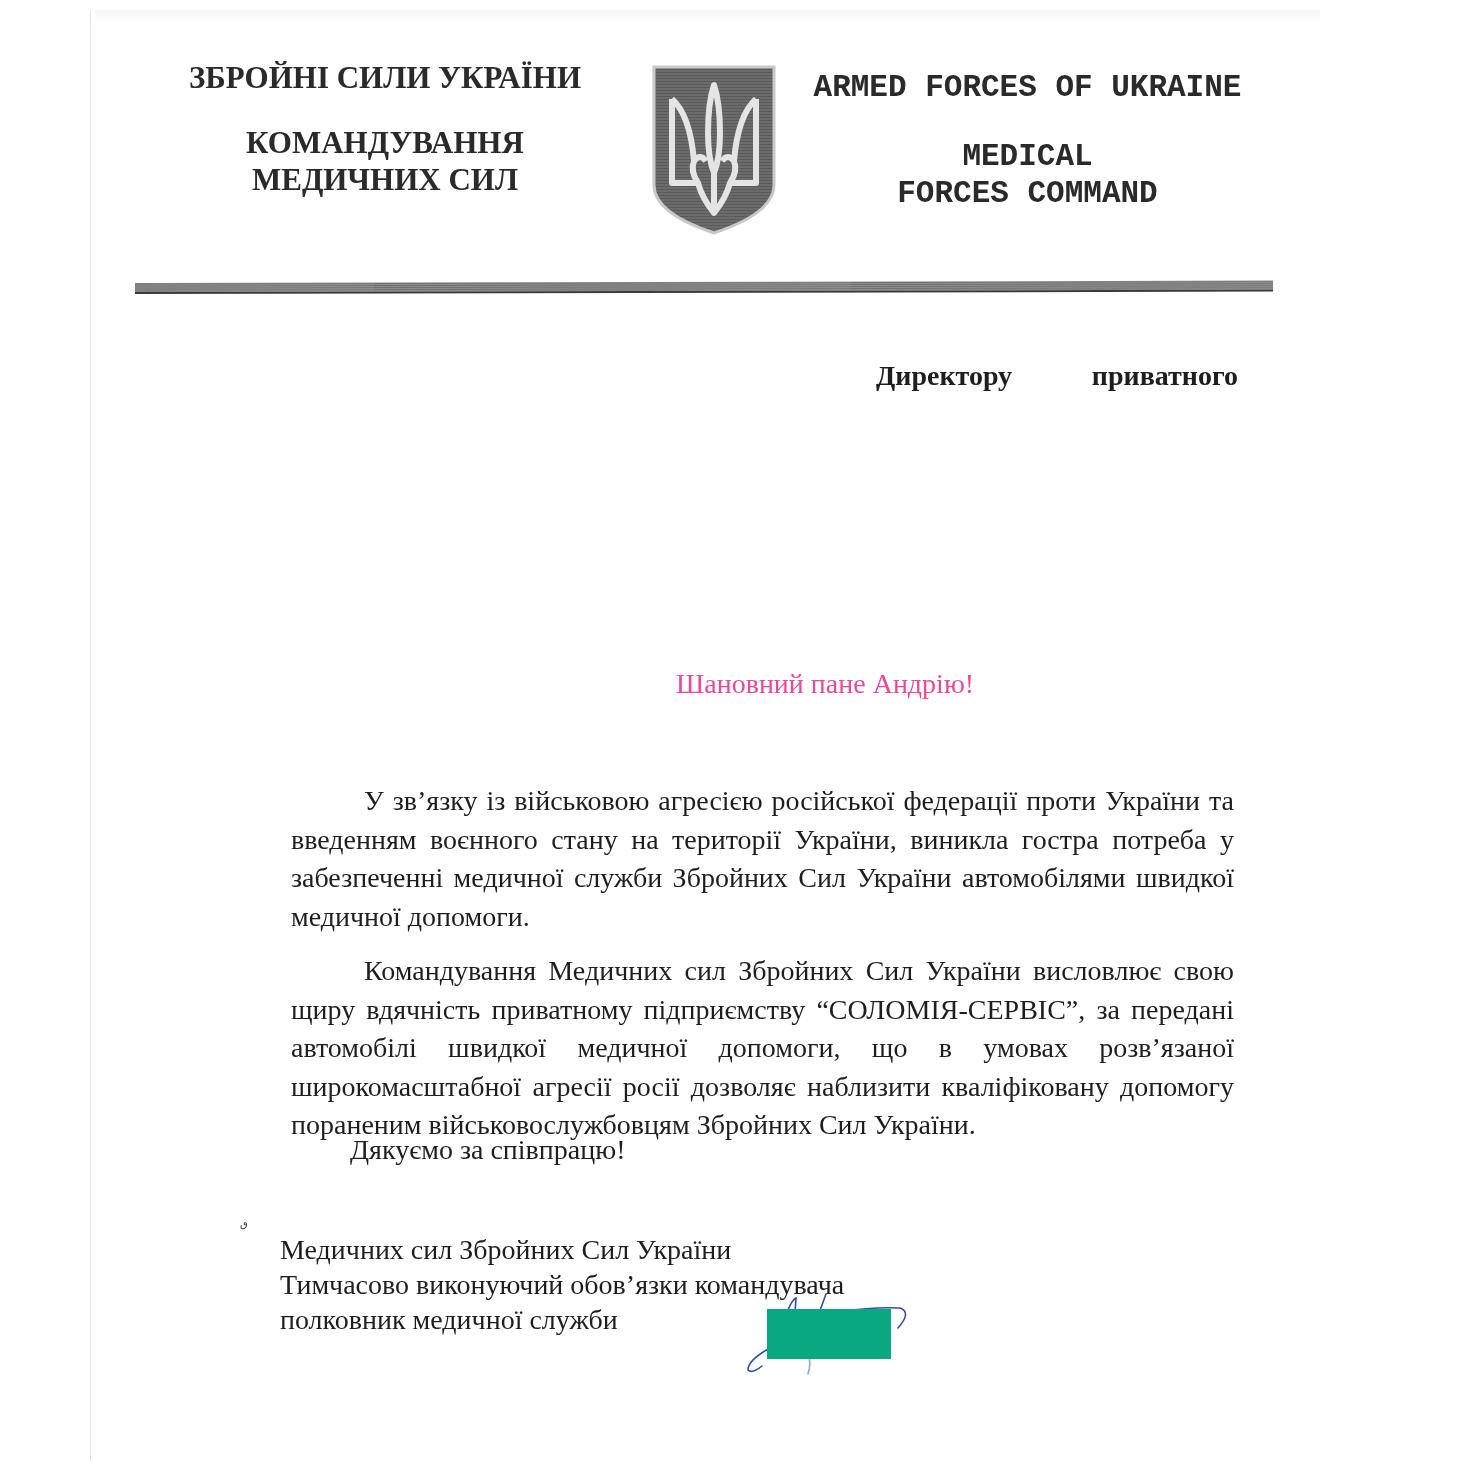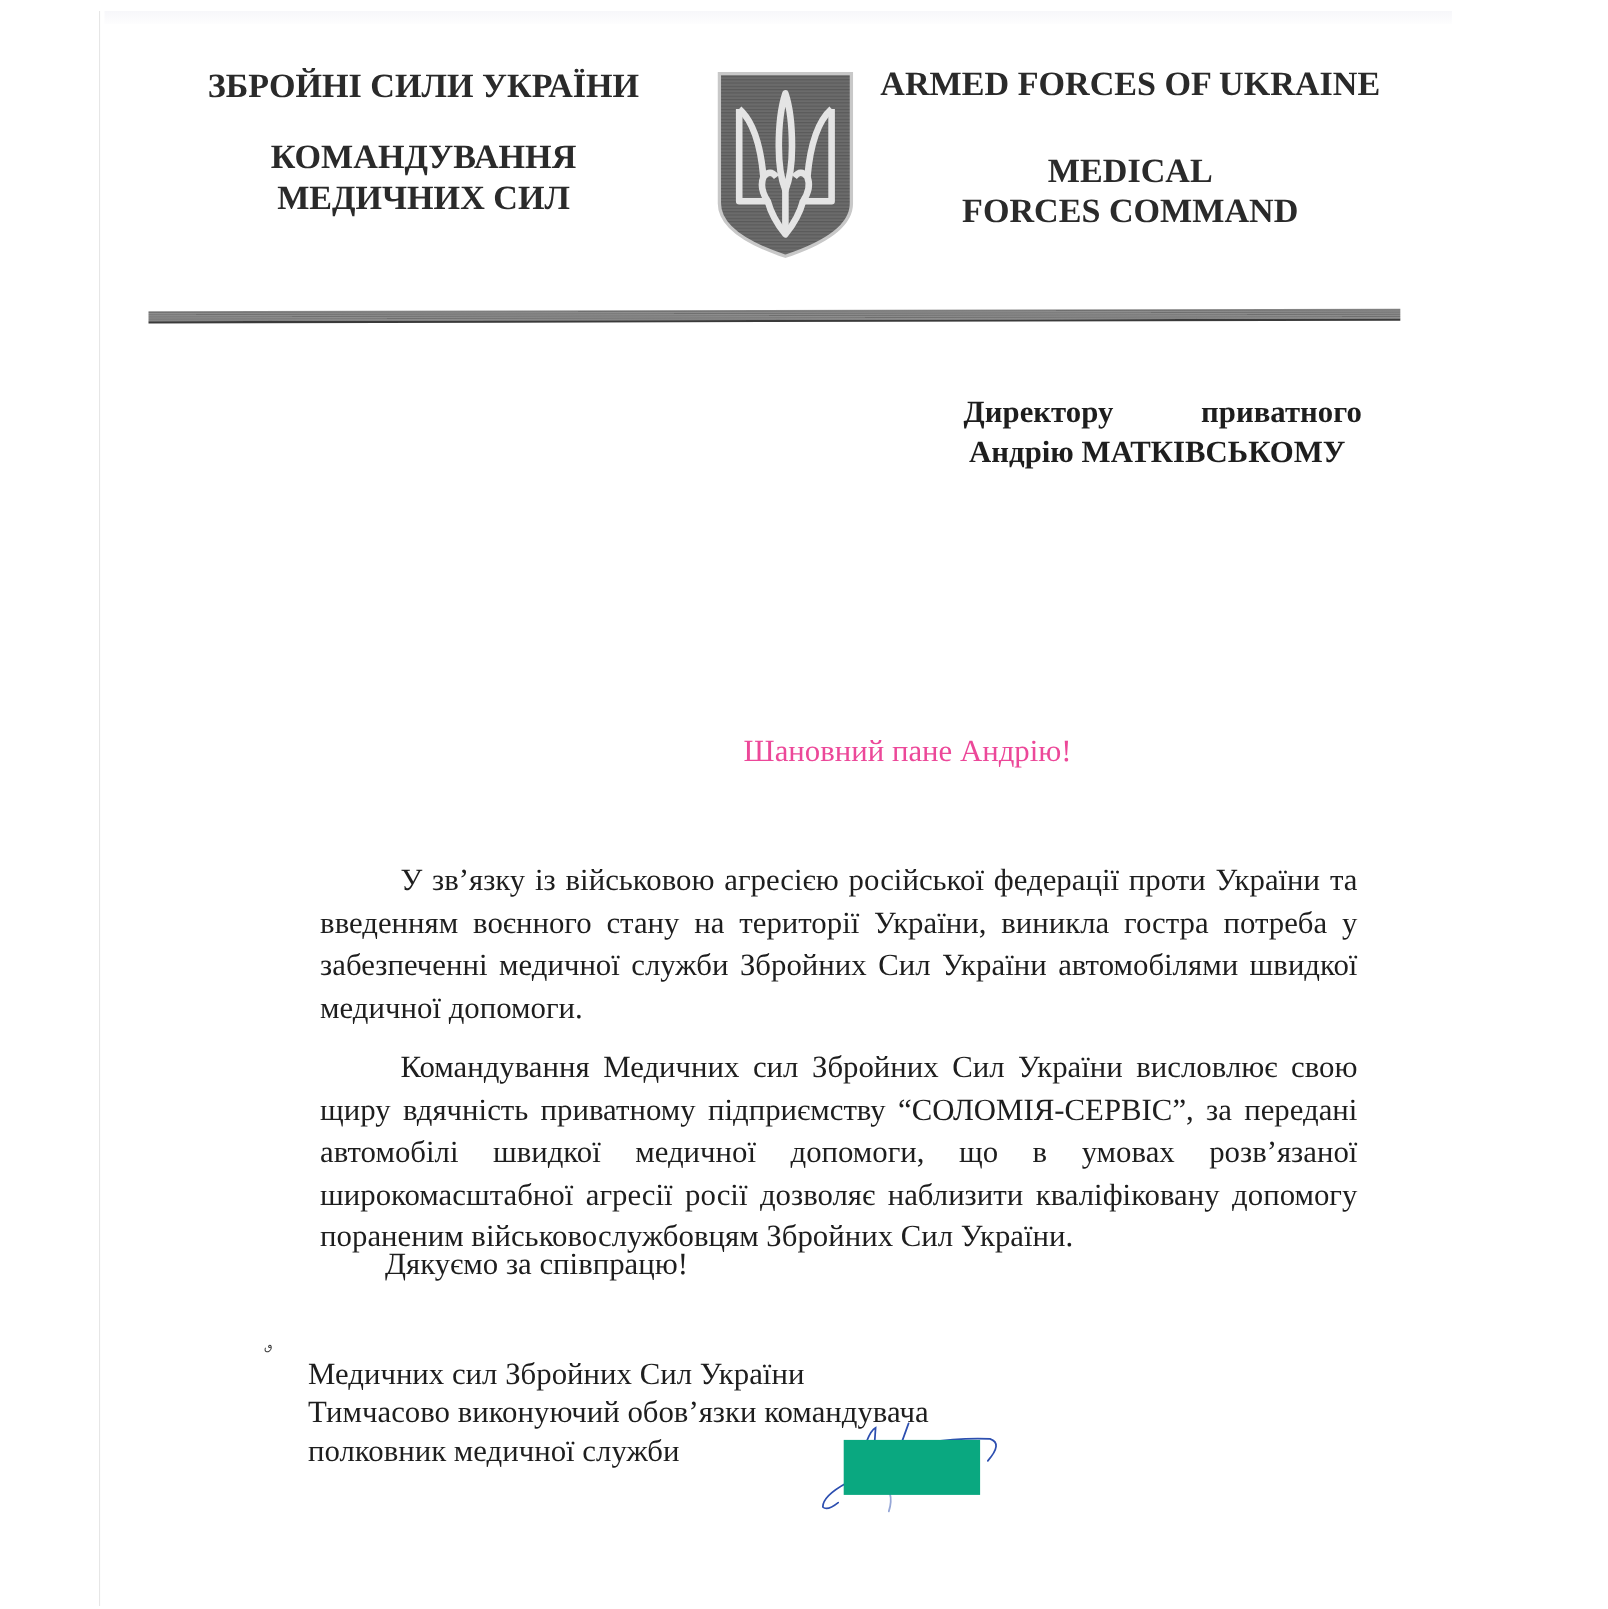--- a/index.html
+++ b/index.html
@@ -45,32 +45,33 @@
       line-height: 40px;
     }
     .hdr-ua .line2 {
       margin-top: 26px;
       font-size: 31px;
       line-height: 37px;
     }
     .hdr-en {
       position: absolute;
       left: 790px;
-      top: 56px;
+      top: 68px;
       width: 475px;
       text-align: center;
       font-weight: bold;
       color: #2a2a2a;
+      font-family: Liberation Mono, monospace;
     }
     .hdr-en .line1 {
       font-size: 31px;
       line-height: 40px;
     }
     .hdr-en .line2 {
-      margin-top: 40px;
+      margin-top: 30px;
       font-size: 31px;
       line-height: 37px;
     }
     .emblem {
       position: absolute;
       left: 650px;
       top: 63px;
       width: 128px;
       height: 172px;
     }
@@ -213,21 +214,20 @@
   </div>
 </div>
 
 <div class="rule"></div>
 
 <div class="addressee">
   <div class="row1">
     <span>Директору</span>
     <span>приватного</span>
   </div>
-  <div class="name">Андрію МАТКІВСЬКОМУ</div>
 </div>
 
 <div class="salutation">Шановний пане Андрію!</div>
 
 <div class="body-text">
   <p>У зв’язку із військовою агресією російської федерації проти України та введенням воєнного стану на території України, виникла гостра потреба у забезпеченні медичної служби Збройних Сил України автомобілями швидкої медичної допомоги.</p>
   <p>Командування Медичних сил Збройних Сил України висловлює свою щиру вдячність приватному підприємству “СОЛОМІЯ-СЕРВІС”, за передані автомобілі швидкої медичної допомоги, що в умовах розв’язаної широкомасштабної агресії росії дозволяє наблизити кваліфіковану допомогу пораненим військовослужбовцям Збройних Сил України.</p>
 </div>
 
 <div class="thanks">Дякуємо за співпрацю!</div>

